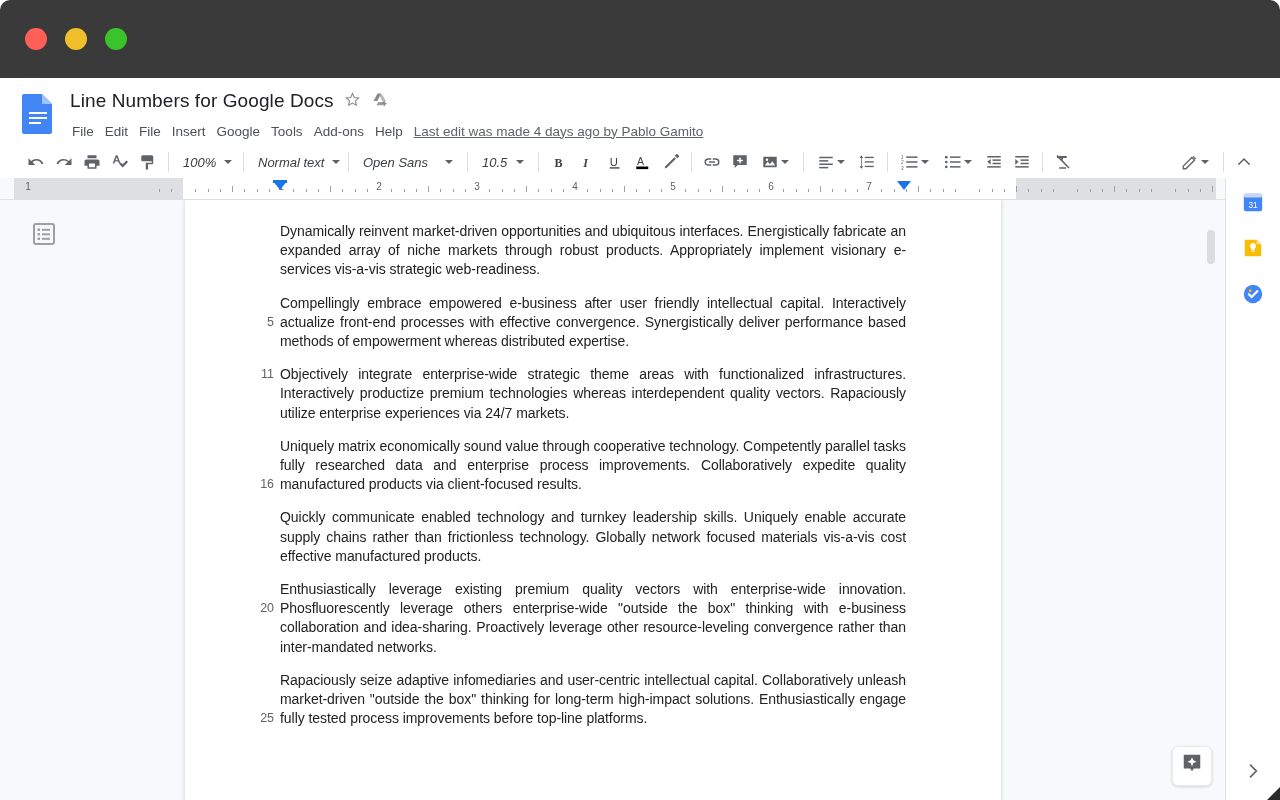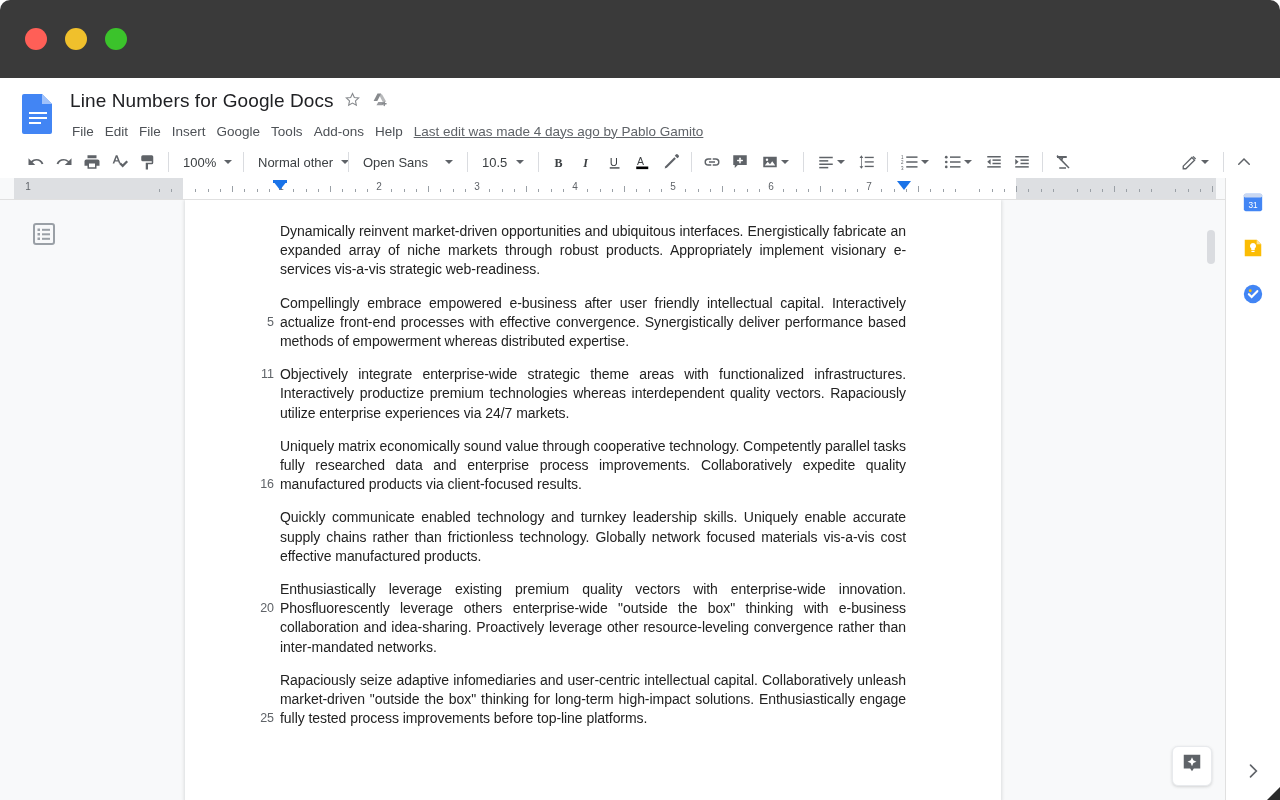--- a/index.html
+++ b/index.html
@@ -95,20 +95,21 @@
     cursor: pointer; flex: 0 0 auto;
   }
   .tb-sep {
     width: 1px; height: 20px; background: #dadce0;
     margin: 0 6px; flex: 0 0 auto;
   }
   .tb-drop {
     display: flex; align-items: center; height: 28px;
     border-radius: 4px; cursor: pointer; padding: 0 2px;
     flex: 0 0 auto;
+    font-style: italic;
   }
   .tb-drop-label {
     font-size: 13px; color: #3c4043;
     padding: 0 6px; white-space: nowrap;
   }
   .caret {
     width: 0; height: 0; margin: 0 6px 0 2px;
     border-left: 4px solid transparent;
     border-right: 4px solid transparent;
     border-top: 4.5px solid #5f6368;
@@ -365,21 +366,21 @@
   <div class="tb-sep"></div>
 
   <div class="tb-drop zoom-box">
     <span class="tb-drop-label">100%</span>
     <span class="caret"></span>
   </div>
 
   <div class="tb-sep"></div>
 
   <div class="tb-drop style-box">
-    <span class="tb-drop-label">Normal other</span>
+    <span class="tb-drop-label">Normal text</span>
     <span class="caret"></span>
   </div>
 
   <div class="tb-sep"></div>
 
   <div class="tb-drop font-box">
     <span class="tb-drop-label">Open Sans</span>
     <span class="caret"></span>
   </div>
 

